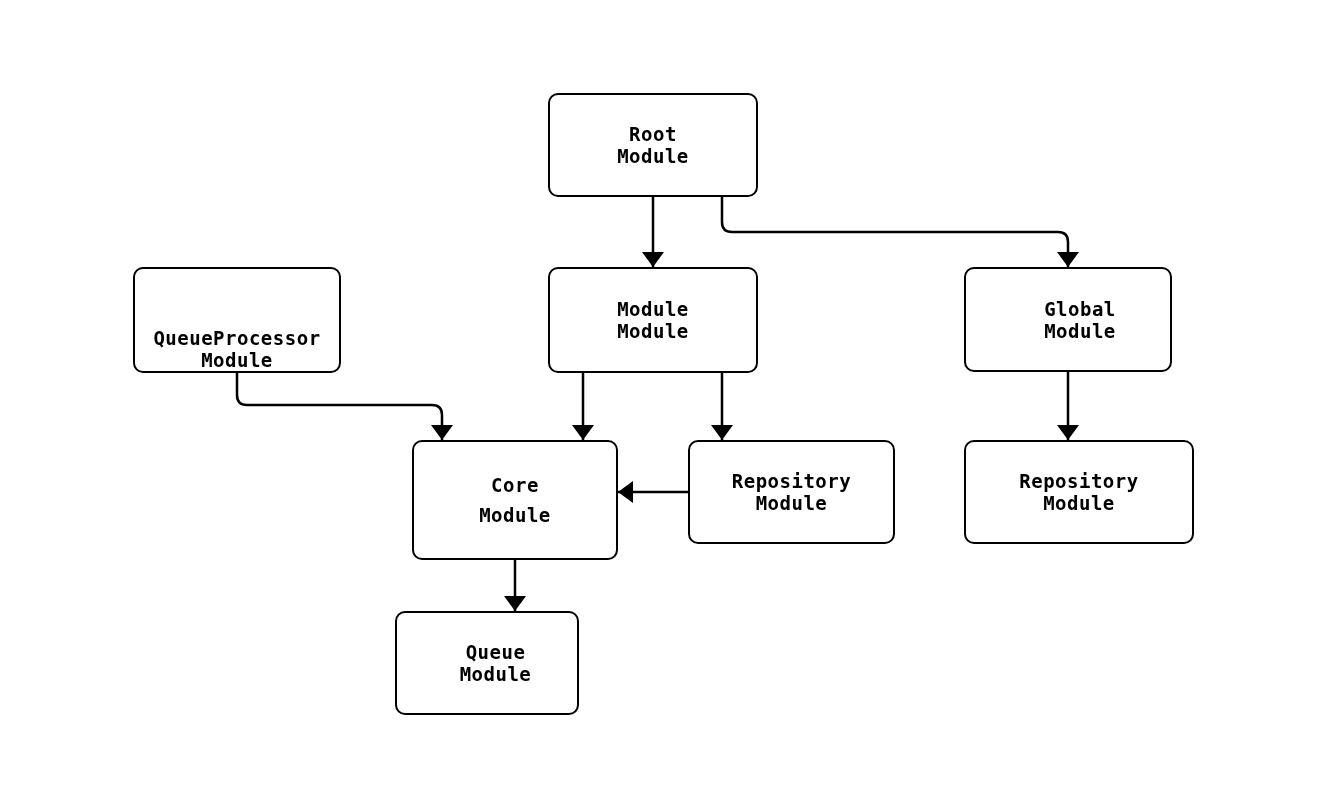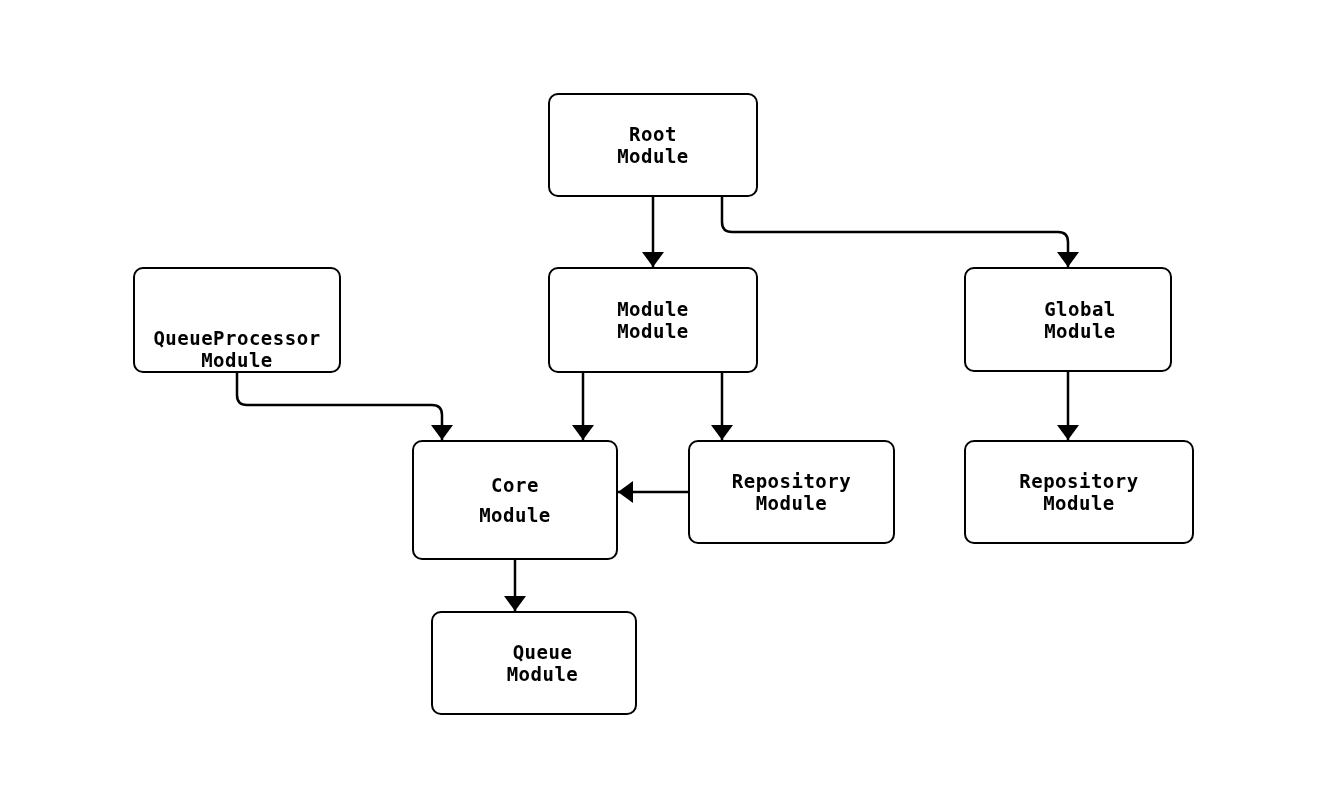--- a/index.html
+++ b/index.html
@@ -97,18 +97,18 @@
         <div class="node-line">Module</div>
       </div>
       <div class="node" style="left: 688px; top: 440px; width: 207px; height: 104px;">
         <div class="node-line">Repository</div>
         <div class="node-line">Module</div>
       </div>
       <div class="node" style="left: 964px; top: 440px; width: 230px; height: 104px;">
         <div class="node-line">Repository</div>
         <div class="node-line">Module</div>
       </div>
-      <div class="node" style="left: 431px; top: 611px; width: 206px; height: 104px; padding-left: 17px;">
+      <div class="node" style="left: 395px; top: 611px; width: 184px; height: 104px; padding-left: 17px;">
         <div class="node-line">Queue</div>
         <div class="node-line">Module</div>
       </div>
     </div>
 </div>
 
 </body></html>

